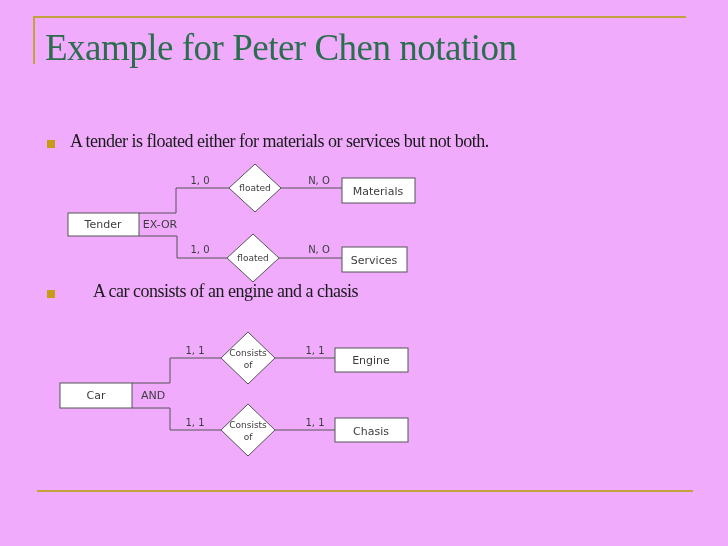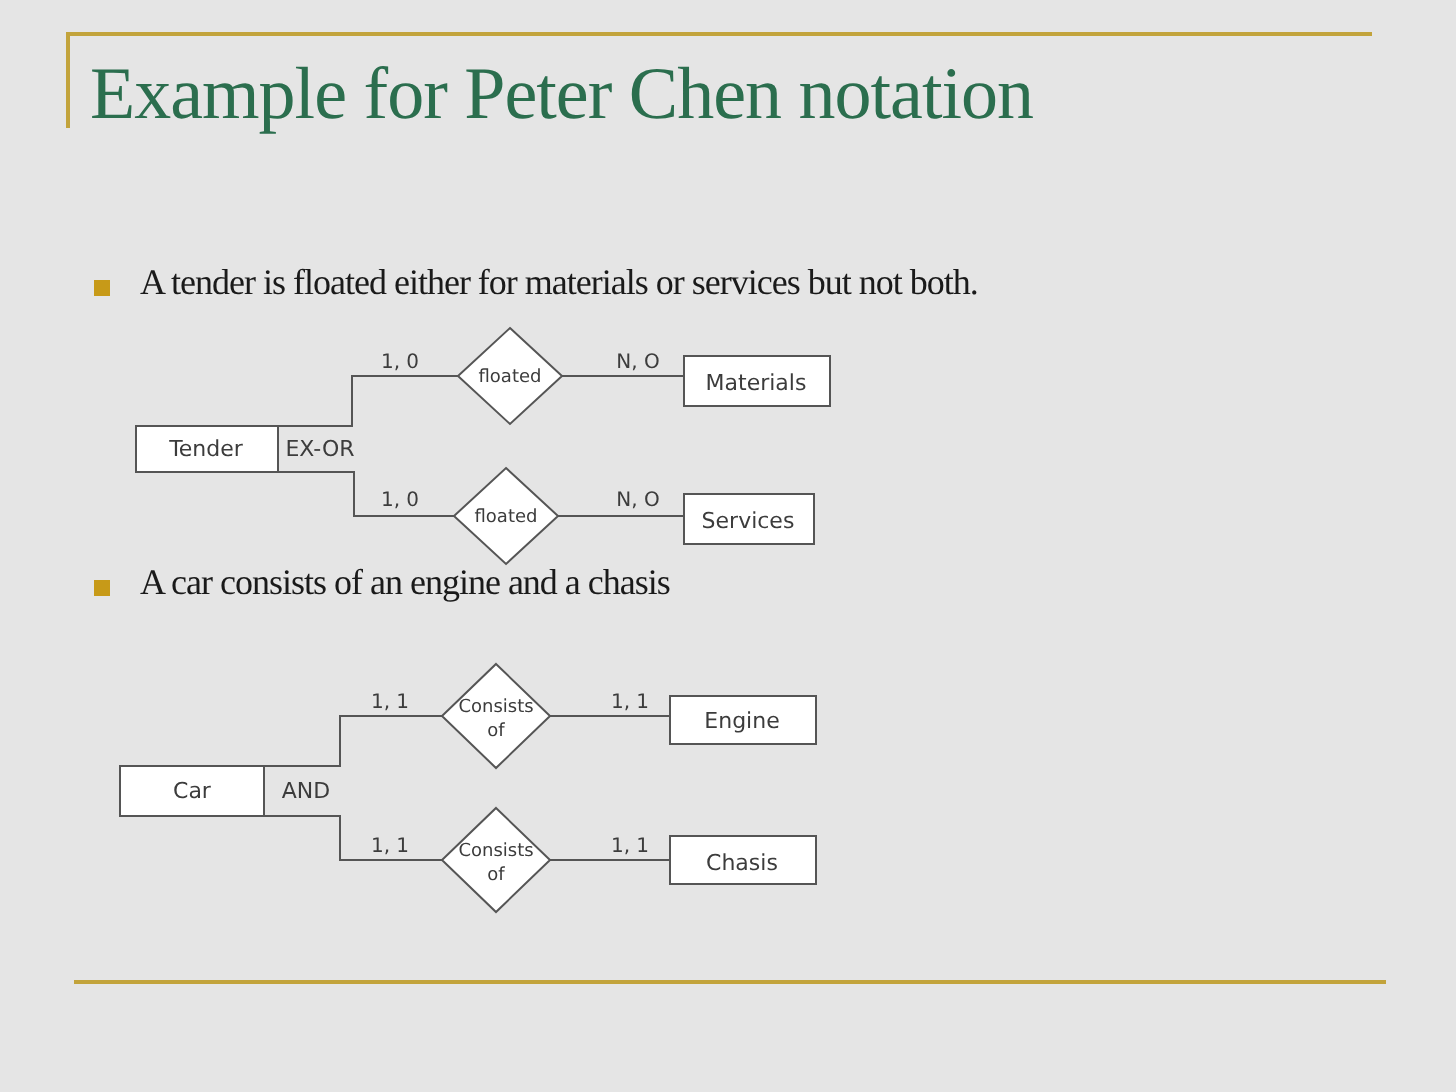--- a/index.html
+++ b/index.html
@@ -3,21 +3,21 @@
 <meta charset="utf-8">
 <style>
   * { margin: 0; padding: 0; box-sizing: border-box; }
   html, body { background: #ffffff; }
   body {
     width: 728px; height: 546px;
     position: relative;
     overflow: hidden;
     font-family: "Liberation Serif", serif;
   }
-  .slide { position: absolute; inset: 0; background: #e5e5e5; }
+  .slide { position: absolute; inset: 0; background: #f0abfc; }
 
   .rule-top {
     position: absolute; left: 33px; top: 16px;
     width: 653px; height: 2px;
     background: var(--accent-gold, #C2A33B);
   }
   .rule-left {
     position: absolute; left: 33px; top: 16px;
     width: 2px; height: 48px;
     background: var(--accent-gold, #C2A33B);
@@ -103,21 +103,21 @@
     <text class="t-card" x="145" y="24">1, 0</text>
     <text class="t-rel" x="200" y="31">floated</text>
     <text class="t-card" x="264" y="24">N, O</text>
     <text class="t-entity" x="323" y="35">Materials</text>
     <text class="t-card" x="145" y="93">1, 0</text>
     <text class="t-rel" x="198" y="101">floated</text>
     <text class="t-card" x="264" y="93">N, O</text>
     <text class="t-entity" x="319" y="104">Services</text>
   </svg>
 
-  <div class="bullet-row" style="left:47px; top:281px;">
+  <div class="bullet-row" style="left:47px; top:281px;gap:23px;">
     <span class="bullet-marker"></span>
     <span class="bullet-text">A car consists of an engine and a chasis</span>
   </div>
 
   <svg class="diagram" style="left:50px; top:325px;" width="370" height="140" viewBox="0 0 370 140">
 
     <polyline points="82,58 120,58 120,33 171,33"></polyline>
     <polyline points="82,83 120,83 120,105 171,105"></polyline>
     <line x1="225" y1="33" x2="285" y2="33"></line>
     <line x1="225" y1="105" x2="285" y2="105"></line>

